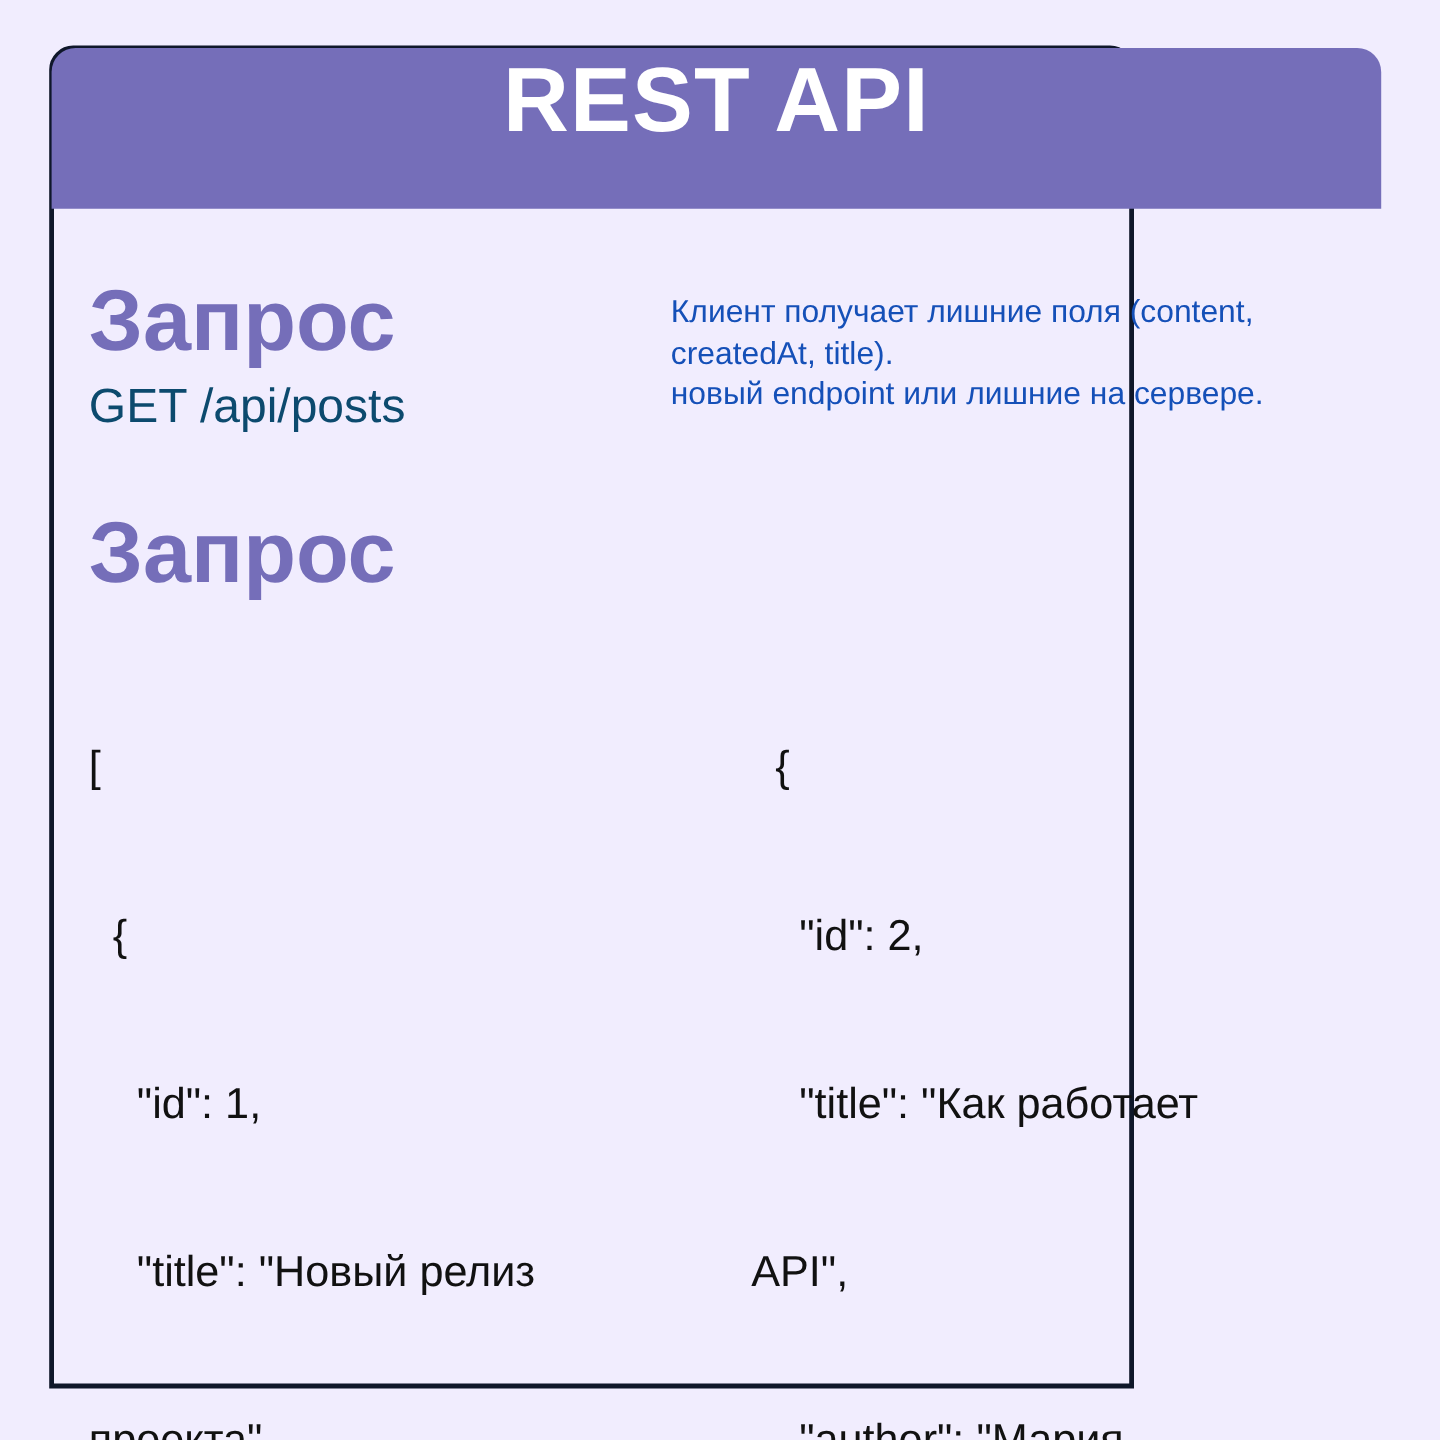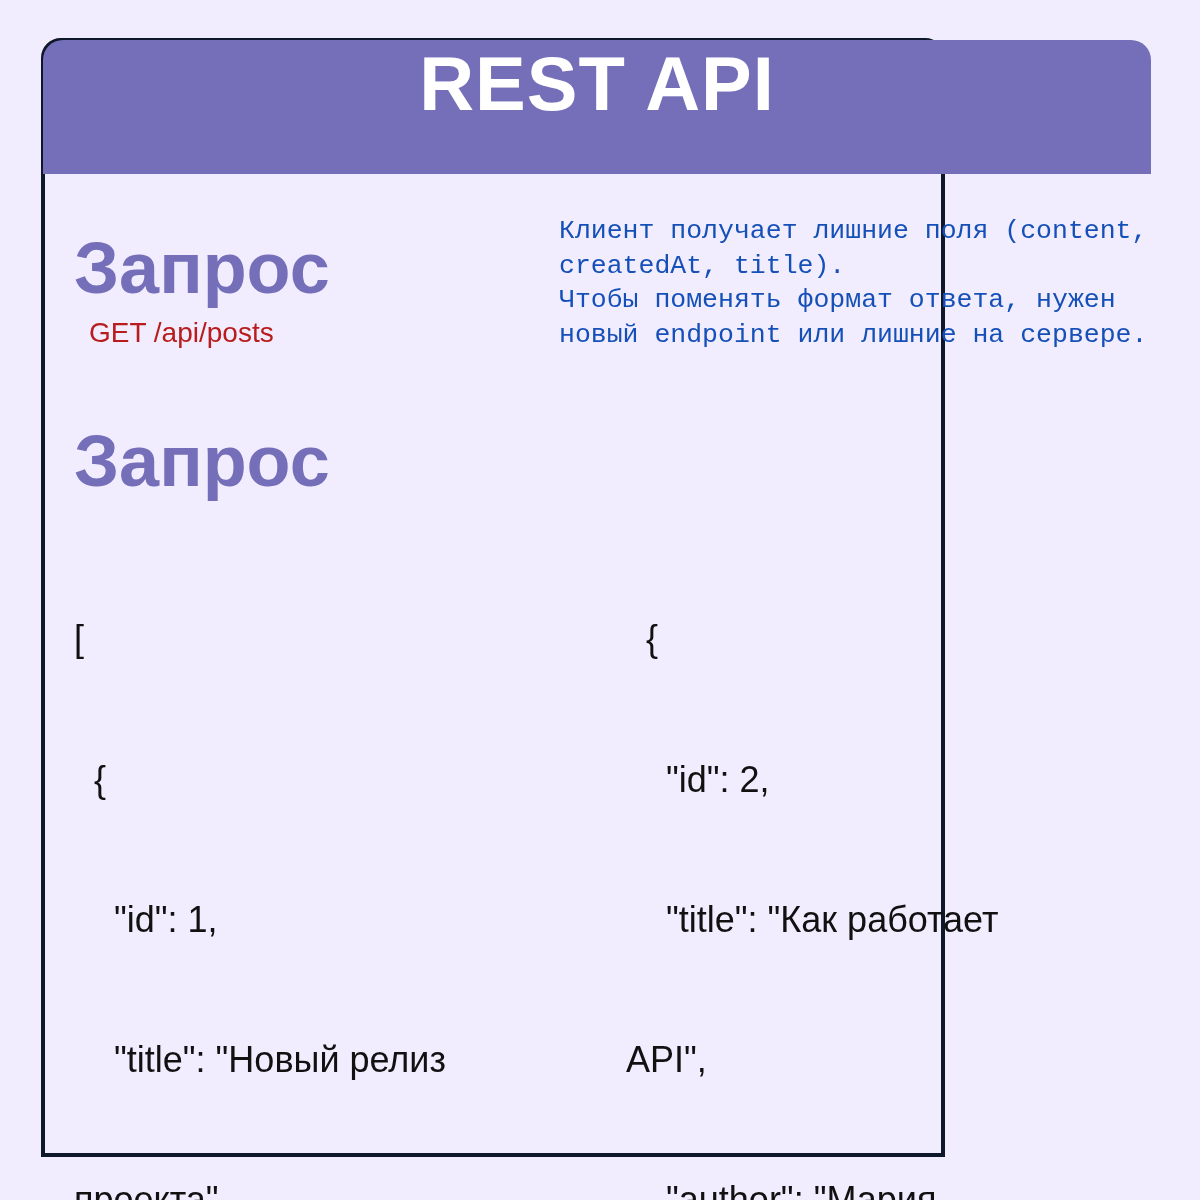--- a/index.html
+++ b/index.html
@@ -40,33 +40,32 @@
     color: #756EB9;
     font-size: 72px;
     font-weight: 700;
     line-height: 1;
     margin: 0;
   }
   .h-request { left: 29px; top: 190px; }
   .h-response { left: 29px; top: 383px; }
   .request-line {
     position: absolute;
-    left: 44px; top: 277px;
-    font-size: 28px;
-    color: #b91c1c;
+    left: 29px; top: 277px;
+    font-size: 40px;
+    color: #0c4a6e;
     line-height: 1;
   }
   .note {
     position: absolute;
-    left: 514px; top: 172px;
+    left: 514px; top: 200px;
     width: 600px;
     color: #1550B8;
     font-size: 26.5px;
     line-height: 34.5px;
-    font-family: Liberation Mono, monospace;
   }
   .note p { margin: 0; white-space: pre; }
   .json-col {
     position: absolute;
     font-size: 36px;
     line-height: 46.7px;
     color: #111111;
     white-space: pre;
   }
   .json-left { left: 29px; top: 481px; }
@@ -80,21 +79,20 @@
   <div class="card-header">
     <h1 class="card-title">REST API</h1>
   </div>
 
   <h2 class="section-heading h-request">Запрос</h2>
   <div class="request-line">GET /api/posts</div>
 
   <div class="note">
     <p>Клиент получает лишние поля (content,</p>
     <p>createdAt, title).</p>
-    <p>Чтобы поменять формат ответа, нужен</p>
     <p>новый endpoint или лишние на сервере.</p>
   </div>
 
   <h2 class="section-heading h-response">Запрос</h2>
 
   <div class="json-col json-left">
     <span class="json-line">[</span>
     <span class="json-line">  {</span>
     <span class="json-line">    "id": 1,</span>
     <span class="json-line">    "title": "Новый релиз</span>

